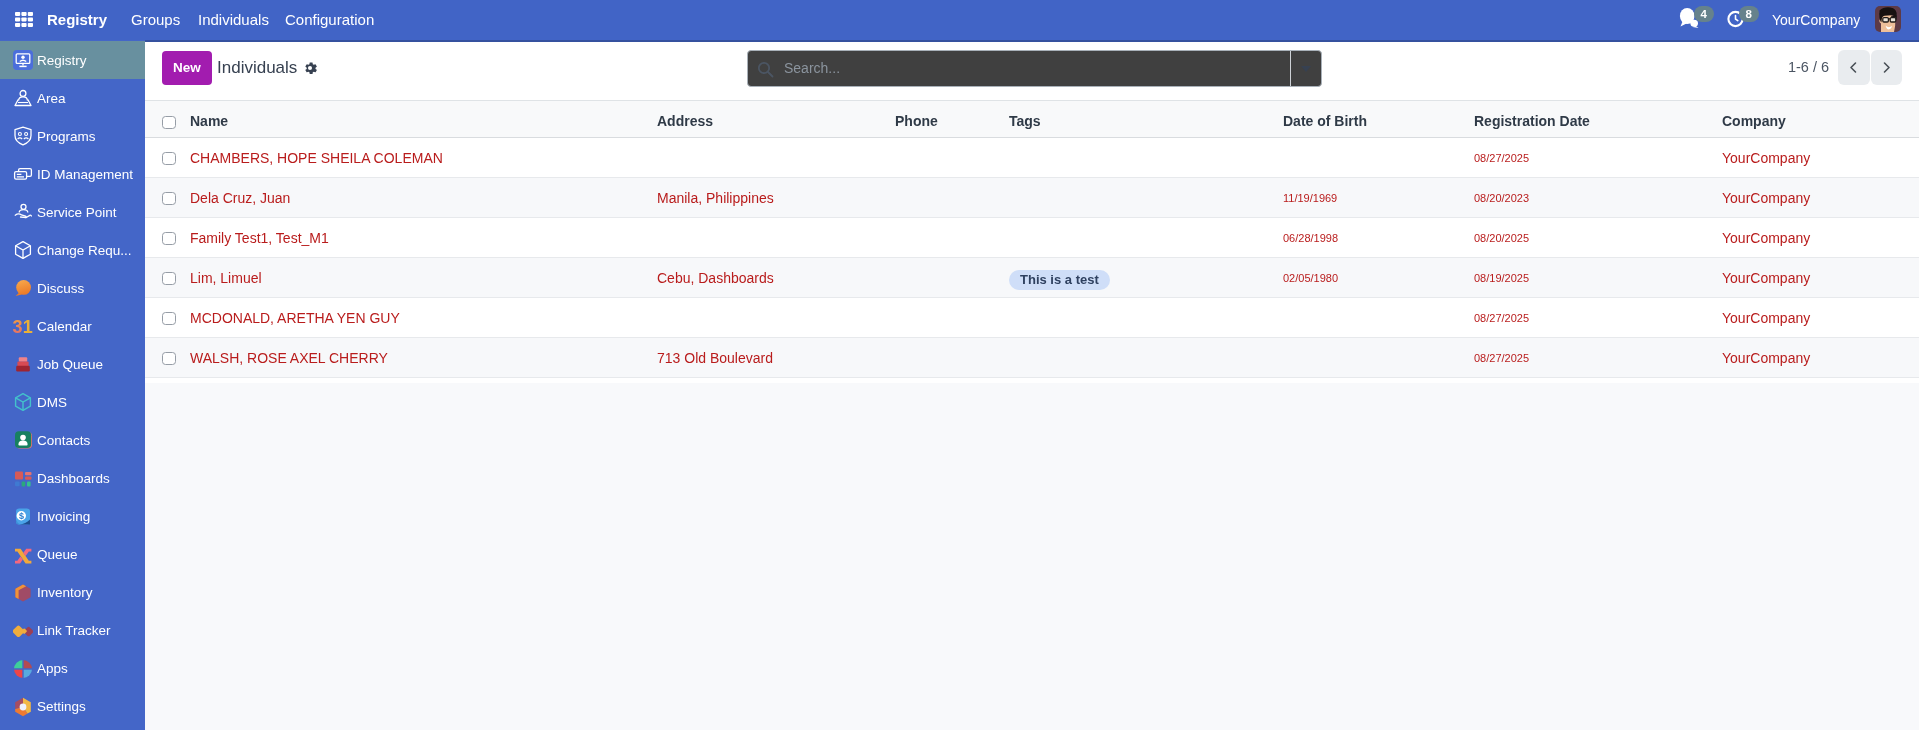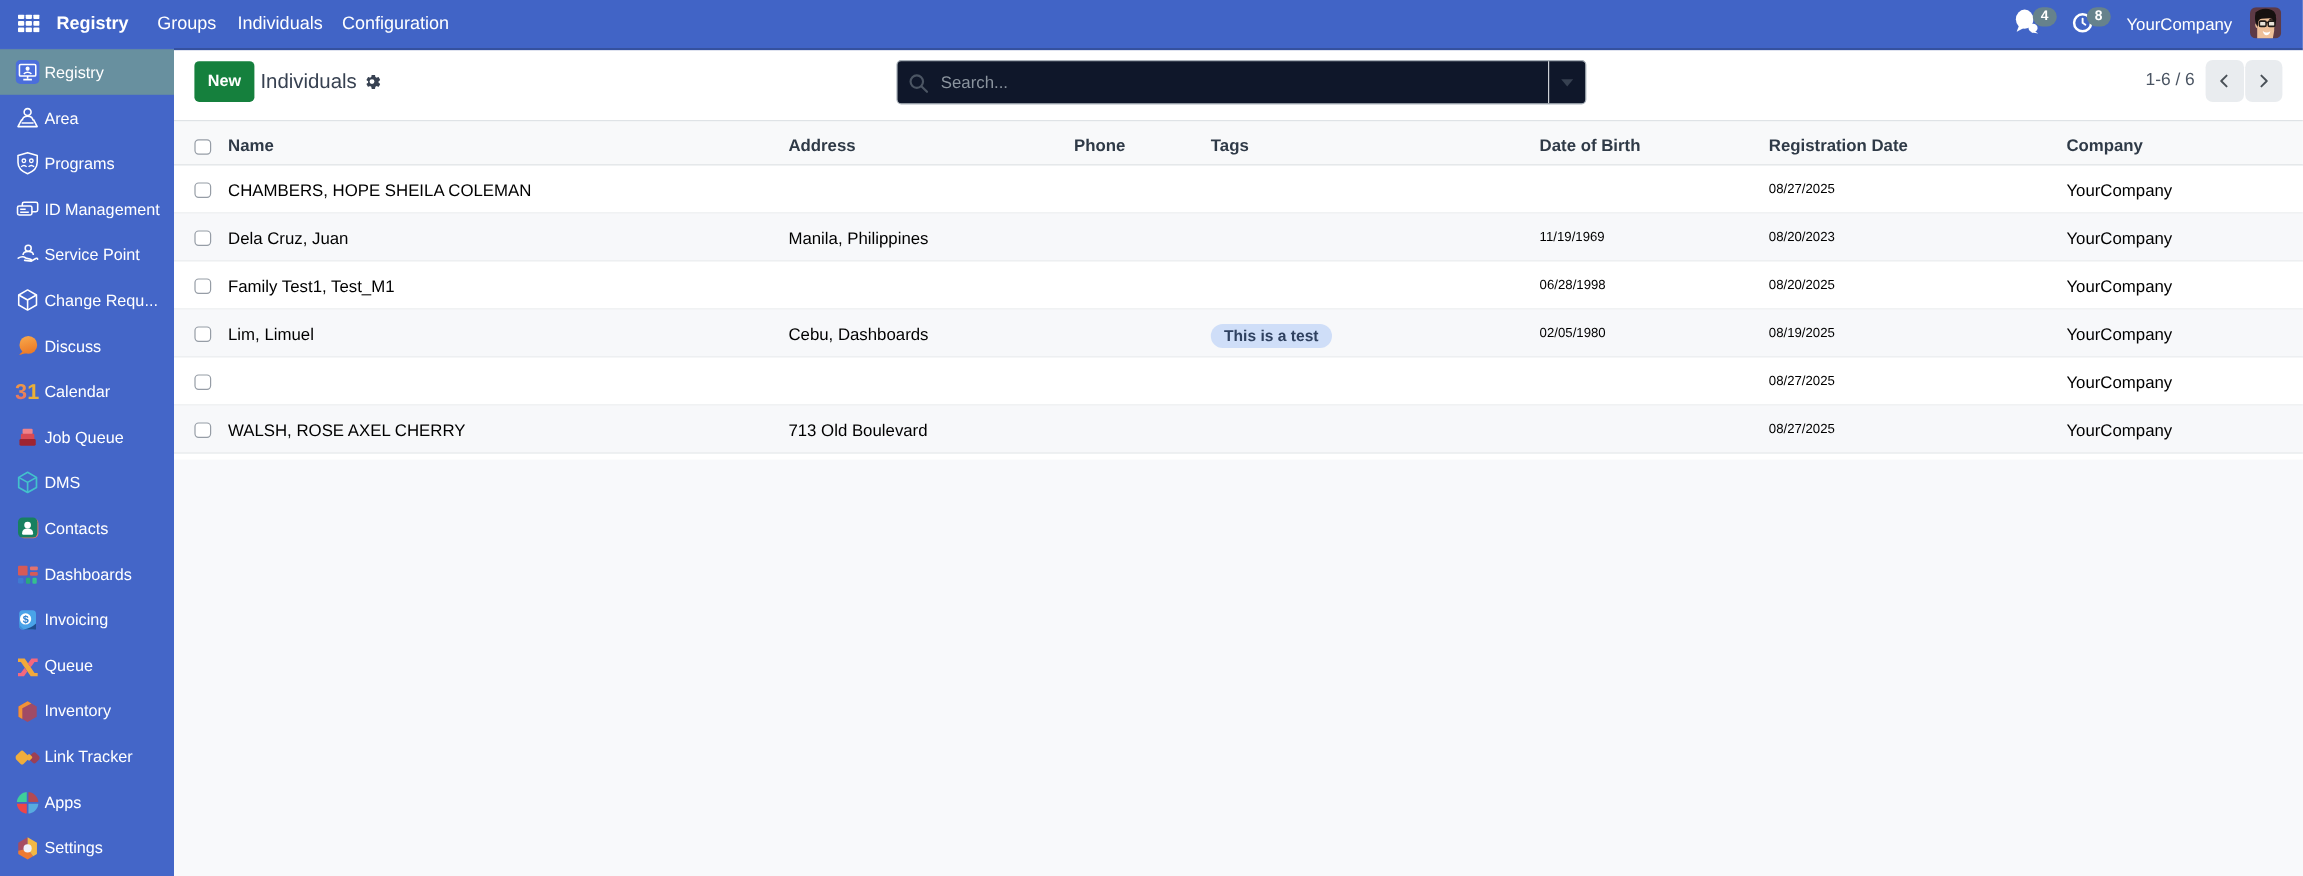--- a/index.html
+++ b/index.html
@@ -16,37 +16,37 @@
   .sidebar { position:absolute; left:0; top:40px; width:145px; height:690px; background:#4466c8; padding-top:1px; }
   .s-item { height:38.05px; display:flex; align-items:center; padding-left:13px; color:#fff; font-size:13.5px; white-space:nowrap; overflow:hidden; }
   .s-item .ic { width:20px; height:20px; flex:0 0 20px; margin-right:4px; }
   .s-item.sel { background:#68909f; }
   .s-label { overflow:hidden; text-overflow:ellipsis; padding-right:8px; }
 
   
   .content-bg { position:absolute; left:145px; top:42px; width:1774px; height:688px; background:#fff; }
   .below { position:absolute; left:145px; top:383px; width:1774px; height:347px; background:#f8f9fb; }
 
-  .btn-new { position:absolute; left:162px; top:51px; width:50px; height:34px; background:#15803d; color:#fff; border-radius:4px; font-size:13.5px; font-weight:bold; text-align:center; line-height:34px; }
+  .btn-new { position:absolute; left:162px; top:51px; width:50px; height:34px; background:#a21caf; color:#fff; border-radius:4px; font-size:13.5px; font-weight:bold; text-align:center; line-height:34px; }
   .title { position:absolute; left:217px; top:50px; height:36px; line-height:36px; font-size:17px; color:#374151; }
 
-  .search { position:absolute; left:747px; top:50px; width:575px; height:37px; border:1px solid #a9b1b9; border-radius:4px; background:#0f172a;padding-left:28px; }
+  .search { position:absolute; left:747px; top:50px; width:575px; height:37px; border:1px solid #a9b1b9; border-radius:4px; background:#404040;padding-left:28px; }
   .search .ph { position:absolute; left:36px; top:0; line-height:35px; font-size:14px; color:#8b949e; }
   .search .sep { position:absolute; left:542px; top:0px; width:1px; height:35px; background:#cdd1d6; }
   .search .caret { position:absolute; left:553px; top:15px; width:0; height:0; border-left:5.5px solid transparent; border-right:5.5px solid transparent; border-top:6px solid #374151; }
 
   .pager-txt { position:absolute; left:1745px; top:50px; width:84px; height:35px; line-height:35px; text-align:right; font-size:14.5px; color:#4b5563; }
   .pbtn { position:absolute; top:50px; width:31.5px; height:35px; background:#e9ecef; border-radius:6px; display:flex; align-items:center; justify-content:center; }
 
   
   .thead { position:absolute; left:145px; top:100px; width:1774px; height:38px; background:#f8f9fa; border-top:1px solid #dfe3e6; border-bottom:1px solid #d9dcdf; }
   .th { position:absolute; top:0; height:38px; line-height:40.5px; font-weight:bold; font-size:14px; color:#2f3a47; }
   .row { position:absolute; left:145px; width:1774px; height:40px; border-bottom:1px solid #e7e9ec; background:#fff; }
   .row.stripe { background:#f7f8fa; }
-  .td { position:absolute; top:0; height:40px; line-height:41.5px; font-size:14px; color:#000000; white-space:nowrap; }
+  .td { position:absolute; top:0; height:40px; line-height:41.5px; font-size:14px; color:#b91c1c; white-space:nowrap; }
   .td.dt { font-size:11px; }
   .cb { position:absolute; left:17px; top:50%; margin-top:-6px; width:13.5px; height:13.5px; border:1px solid #969da6; border-radius:3.5px; background:#fff; }
   .tag { position:absolute; left:864px; top:12px; height:20px; line-height:20px; padding:0 11px; background:#cfdef8; border-radius:10px; font-size:13px; font-weight:bold; color:#2f4160; }
 </style>
 </head>
 <body>
 
 <div class="nav">
   <svg class="abs" style="left:15px;top:11.5px" width="18" height="15" viewBox="0 0 18 15">
     <g fill="#fff">
@@ -347,20 +347,21 @@
     <div class="cb"></div>
     <div class="td" style="left:45px">Lim, Limuel</div>
     <div class="td" style="left:512px">Cebu, Dashboards</div>
     <div class="tag">This is a test</div>
     <div class="td dt" style="left:1138px">02/05/1980</div>
     <div class="td dt" style="left:1329px">08/19/2025</div>
     <div class="td" style="left:1577px">YourCompany</div>
   </div>
     <div class="row" style="top:298px">
     <div class="cb"></div>
+    <div class="td" style="left:45px">MCDONALD, ARETHA YEN GUY</div>
     <div class="td" style="left:512px"></div>
 
     <div class="td dt" style="left:1138px"></div>
     <div class="td dt" style="left:1329px">08/27/2025</div>
     <div class="td" style="left:1577px">YourCompany</div>
   </div>
     <div class="row stripe" style="top:338px">
     <div class="cb"></div>
     <div class="td" style="left:45px">WALSH, ROSE AXEL CHERRY</div>
     <div class="td" style="left:512px">713 Old Boulevard</div>

